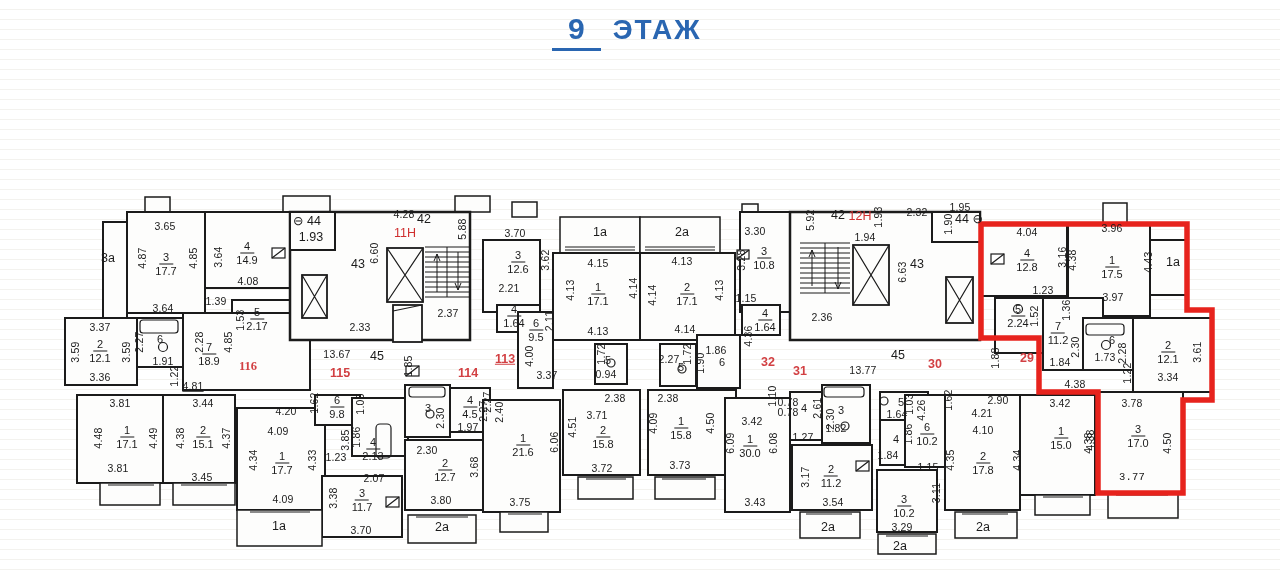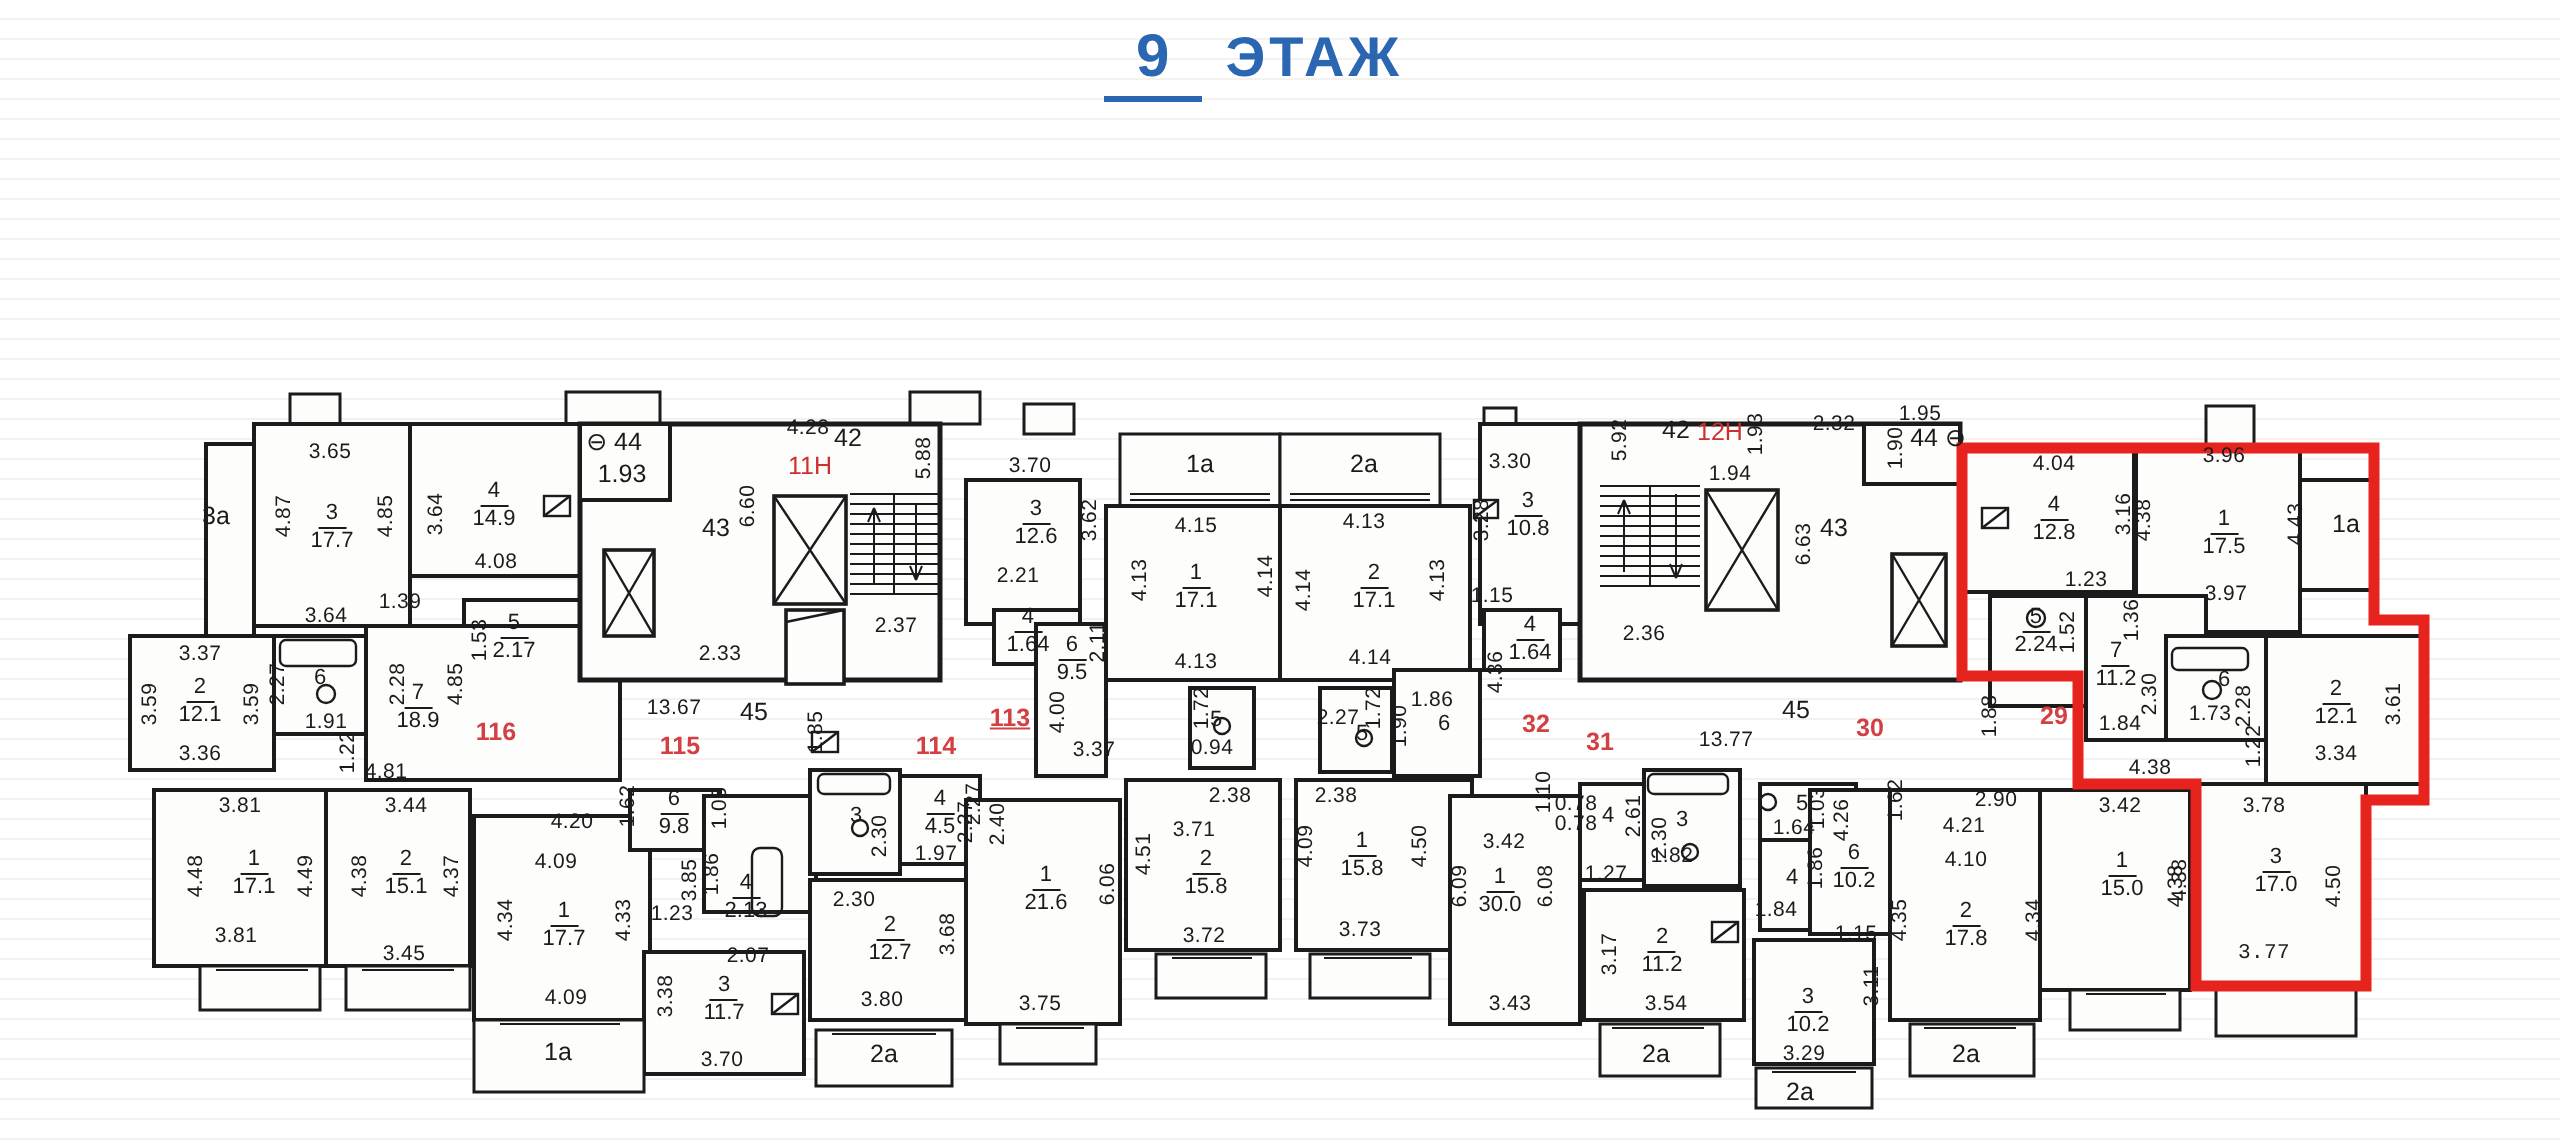--- a/index.html
+++ b/index.html
@@ -193,21 +193,21 @@
     <path d="M981,224 H1187 V310 H1212 V400 H1183 V493 H1098 V392 H1039 V338 H981 Z" fill="none" stroke="#e7231d" stroke-width="5.5" stroke-linejoin="miter"></path>
   </svg>
 
   <div id="labels">
       <span class="dim" style="left: 165px; top: 226px;">3.65</span>
       <span class="dim v" style="left: 142px; top: 258px;">4.87</span>
       <span class="dim v" style="left: 193px; top: 258px;">4.85</span>
       <span class="dim v" style="left: 218px; top: 257px;">3.64</span>
       <span class="dim" style="left: 163px; top: 308px;">3.64</span>
       <span class="dim" style="left: 248px; top: 281px;">4.08</span>
-      <span class="dim" style="left: 200px; top: 301px;">1.39</span>
+      <span class="dim" style="left: 216px; top: 301px;">1.39</span>
       <span class="dim v" style="left: 240px; top: 320px;">1.53</span>
       <span class="dim" style="left: 100px; top: 327px;">3.37</span>
       <span class="dim v" style="left: 75px; top: 352px;">3.59</span>
       <span class="dim v" style="left: 126px; top: 352px;">3.59</span>
       <span class="dim" style="left: 100px; top: 377px;">3.36</span>
       <span class="dim v" style="left: 139px; top: 342px;">2.27</span>
       <span class="dim" style="left: 163px; top: 361px;">1.91</span>
       <span class="dim v" style="left: 174px; top: 376px;">1.22</span>
       <span class="dim v" style="left: 199px; top: 342px;">2.28</span>
       <span class="dim v" style="left: 228px; top: 342px;">4.85</span>
@@ -355,21 +355,21 @@
       <span class="zone red" style="left: 860px; top: 216px;">12Н</span>
       <span class="zone" style="left: 917px; top: 264px;">43</span>
       <span class="zone" style="left: 969px; top: 219px;">44 ⊖</span>
       <span class="zone" style="left: 898px; top: 355px;">45</span>
       <span class="zone" style="left: 1173px; top: 262px;">1a</span>
       <span class="zone" style="left: 279px; top: 526px;">1a</span>
       <span class="zone" style="left: 442px; top: 527px;">2a</span>
       <span class="zone" style="left: 828px; top: 527px;">2a</span>
       <span class="zone" style="left: 900px; top: 546px;">2a</span>
       <span class="zone" style="left: 983px; top: 527px;">2a</span>
-      <span class="apt" style="left: 248px; top: 366px;">116</span>
+      <span class="apt" style="left: 248px; top: 366px; font-family: Liberation Serif, serif;">116</span>
       <span class="apt" style="left: 340px; top: 373px;">115</span>
       <span class="apt" style="left: 468px; top: 373px;">114</span>
       <span class="apt" style="left: 505px; top: 359px; text-decoration: underline;">113</span>
       <span class="apt" style="left: 768px; top: 362px;">32</span>
       <span class="apt" style="left: 800px; top: 371px;">31</span>
       <span class="apt" style="left: 935px; top: 364px;">30</span>
       <span class="apt" style="left: 1027px; top: 358px;">29</span>
       <div class="room frac" style="left: 166px; top: 264px;"><span class="rn">3</span><span class="ra">17.7</span></div>
       <div class="room frac" style="left: 247px; top: 253px;"><span class="rn">4</span><span class="ra">14.9</span></div>
       <div class="room frac" style="left: 257px; top: 319px;"><span class="rn">5</span><span class="ra">2.17</span></div>

